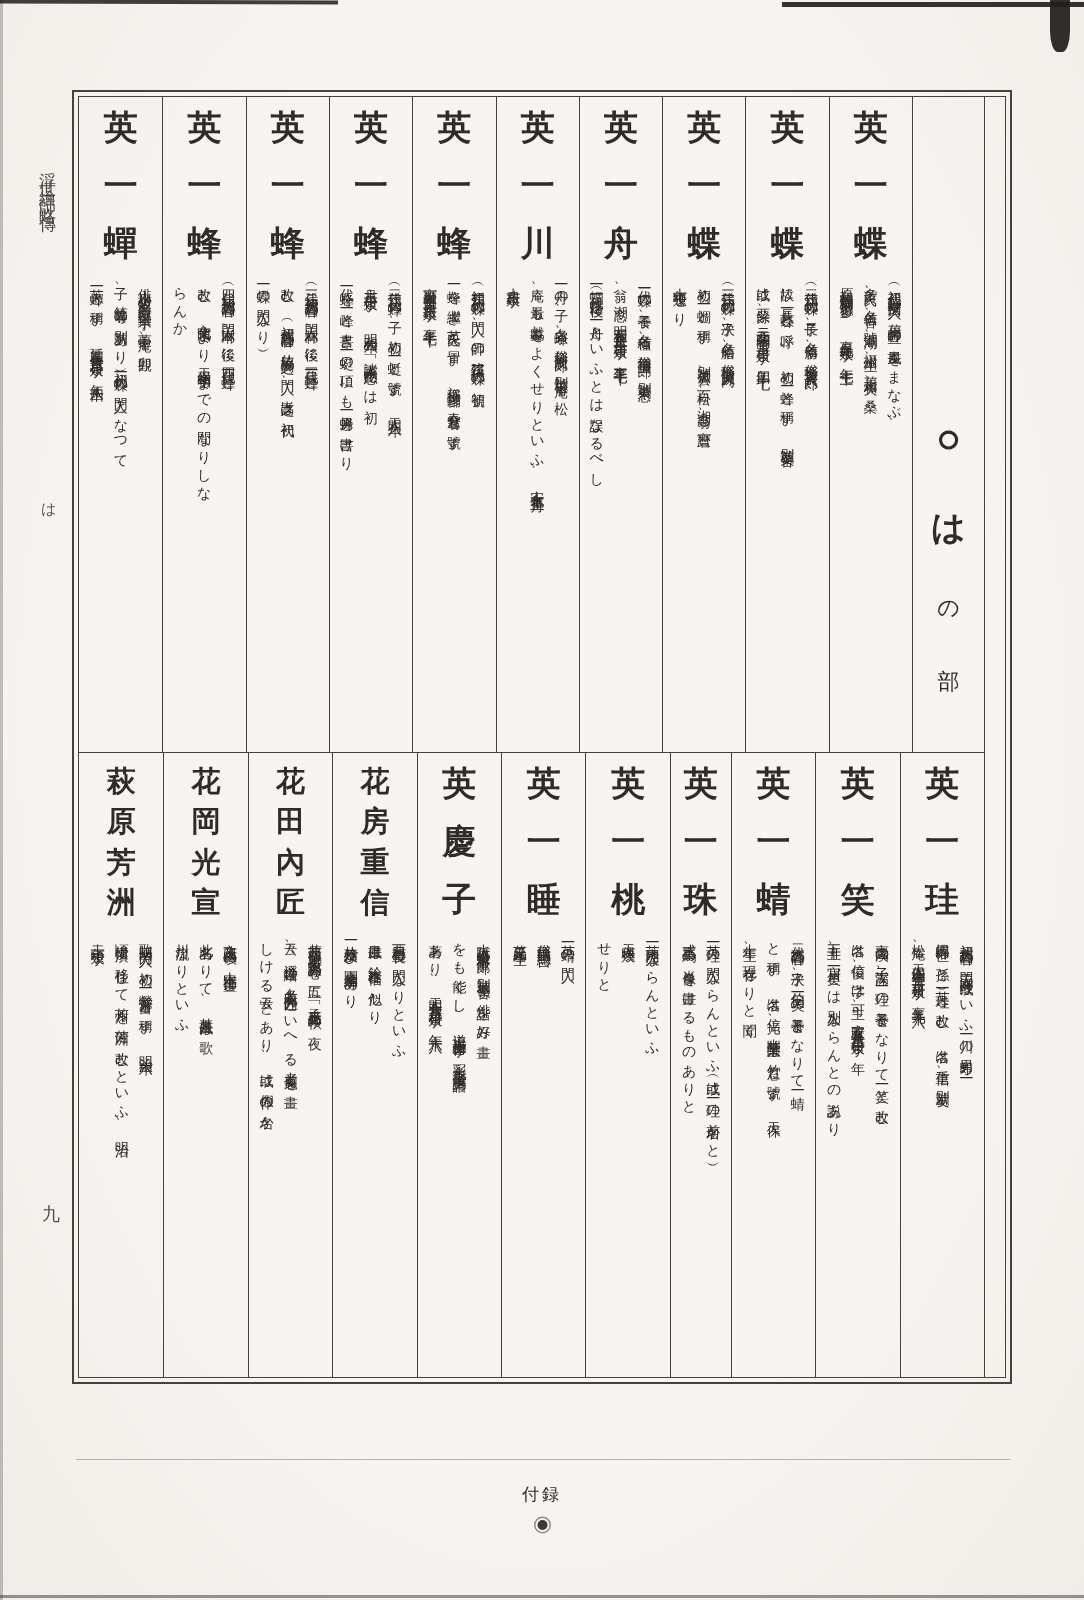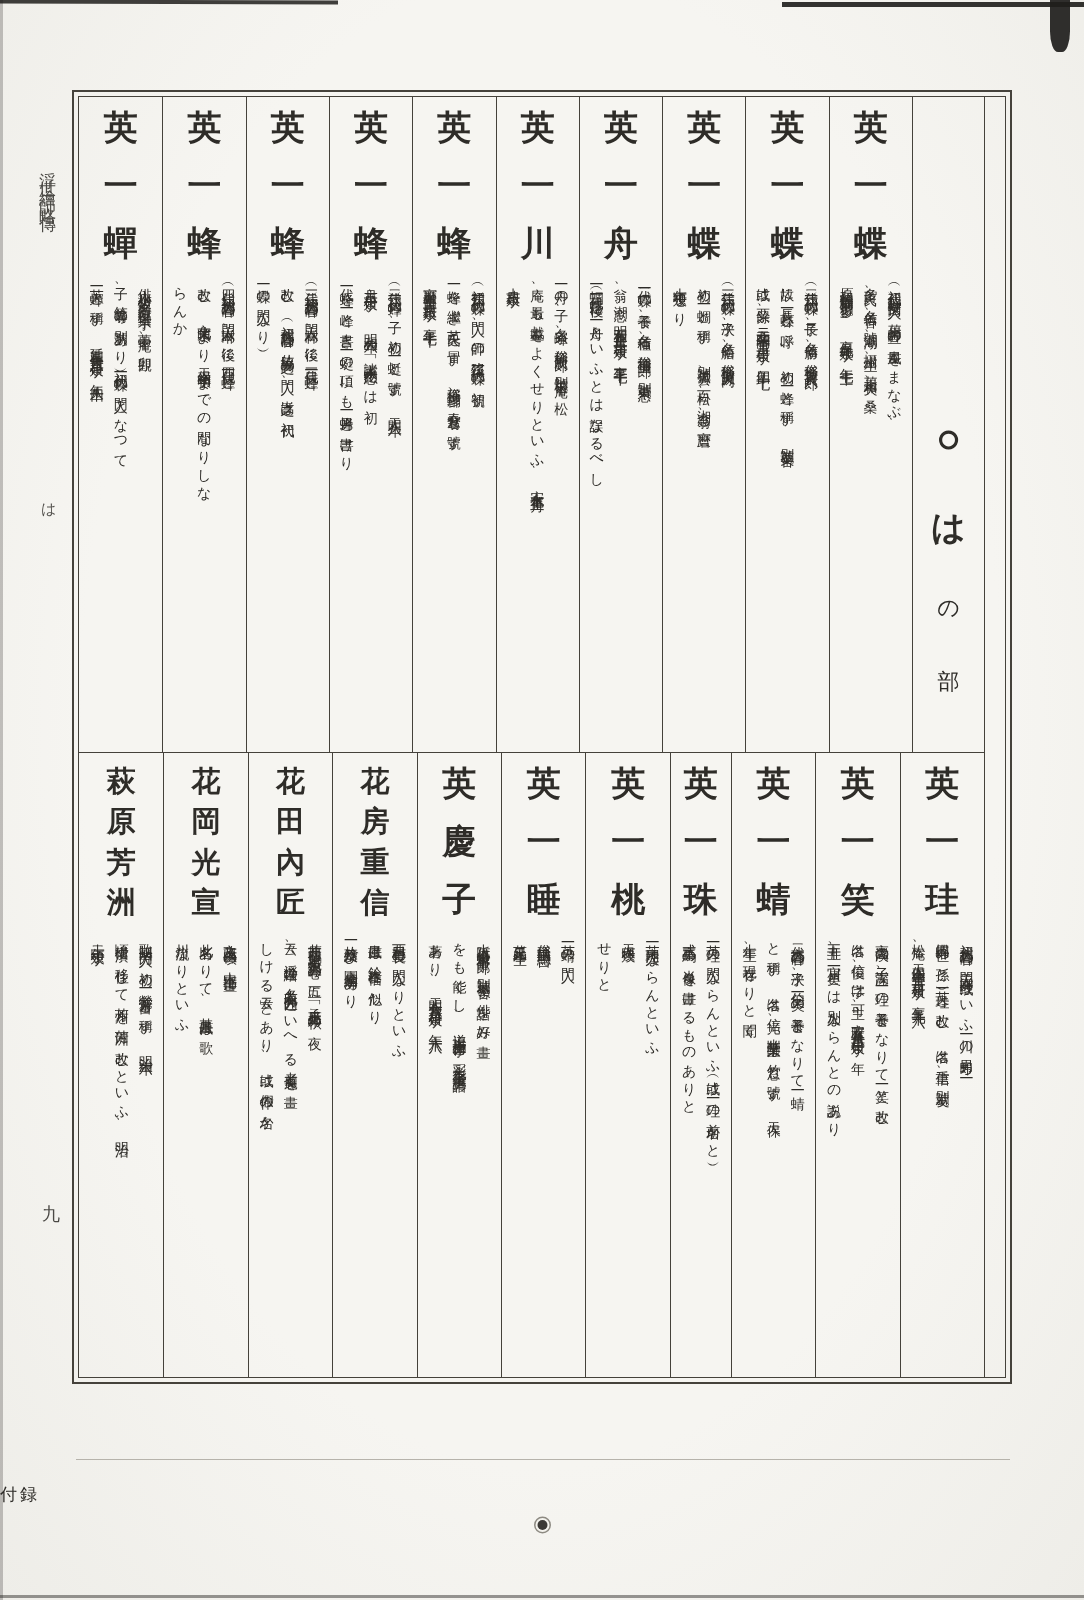--- a/index.html
+++ b/index.html
@@ -55,21 +55,21 @@
   
   .section-col {
     flex:0 0 72px; display:flex; flex-direction:column; align-items:center;
     padding-top:322px; gap:52px;
   }
   .s-mark { font-size:40px; font-weight:900; line-height:1; -webkit-text-stroke:1.5px #2e2c28; }
   .s-kana { font-size:34px; font-weight:600; line-height:1; }
   .s-small { font-size:22px; line-height:1; }
   
   .footer-rule { position:absolute; left:76px; right:74px; top:1459px; height:1px; background:#b6b3ab; }
-  .footer-label { position:absolute; left:0; right:0; top:1483px; 
+  .footer-label { position:absolute; left:0; right:0; top:1483px; text-align:center;
     font-size:17px; letter-spacing:3px; }
   .footer-dot { position:absolute; left:50%; top:1520px; transform:translateX(-45%);
     width:10px; height:10px; border-radius:50%; background:#3b3936;
     box-shadow:0 0 0 2px #f4f3ee, 0 0 0 3.5px #8d8a82; }
 </style>
 </head>
 <body>
 
 <div class="page">
 

